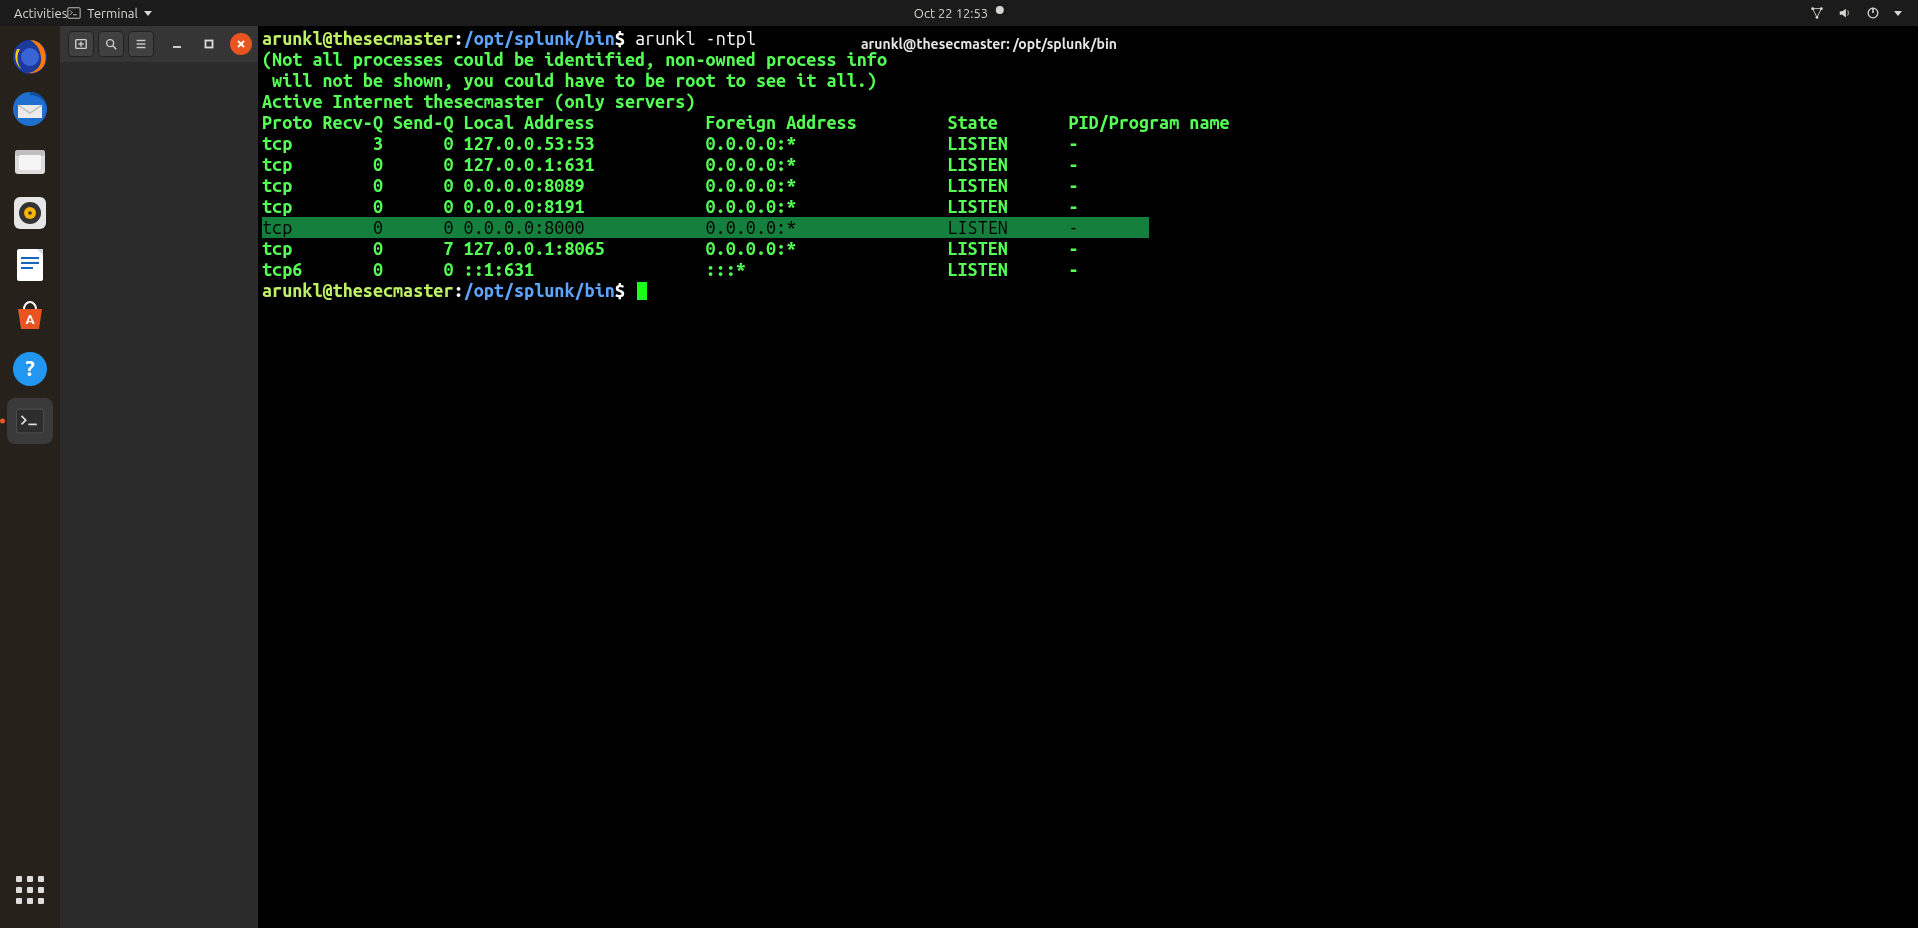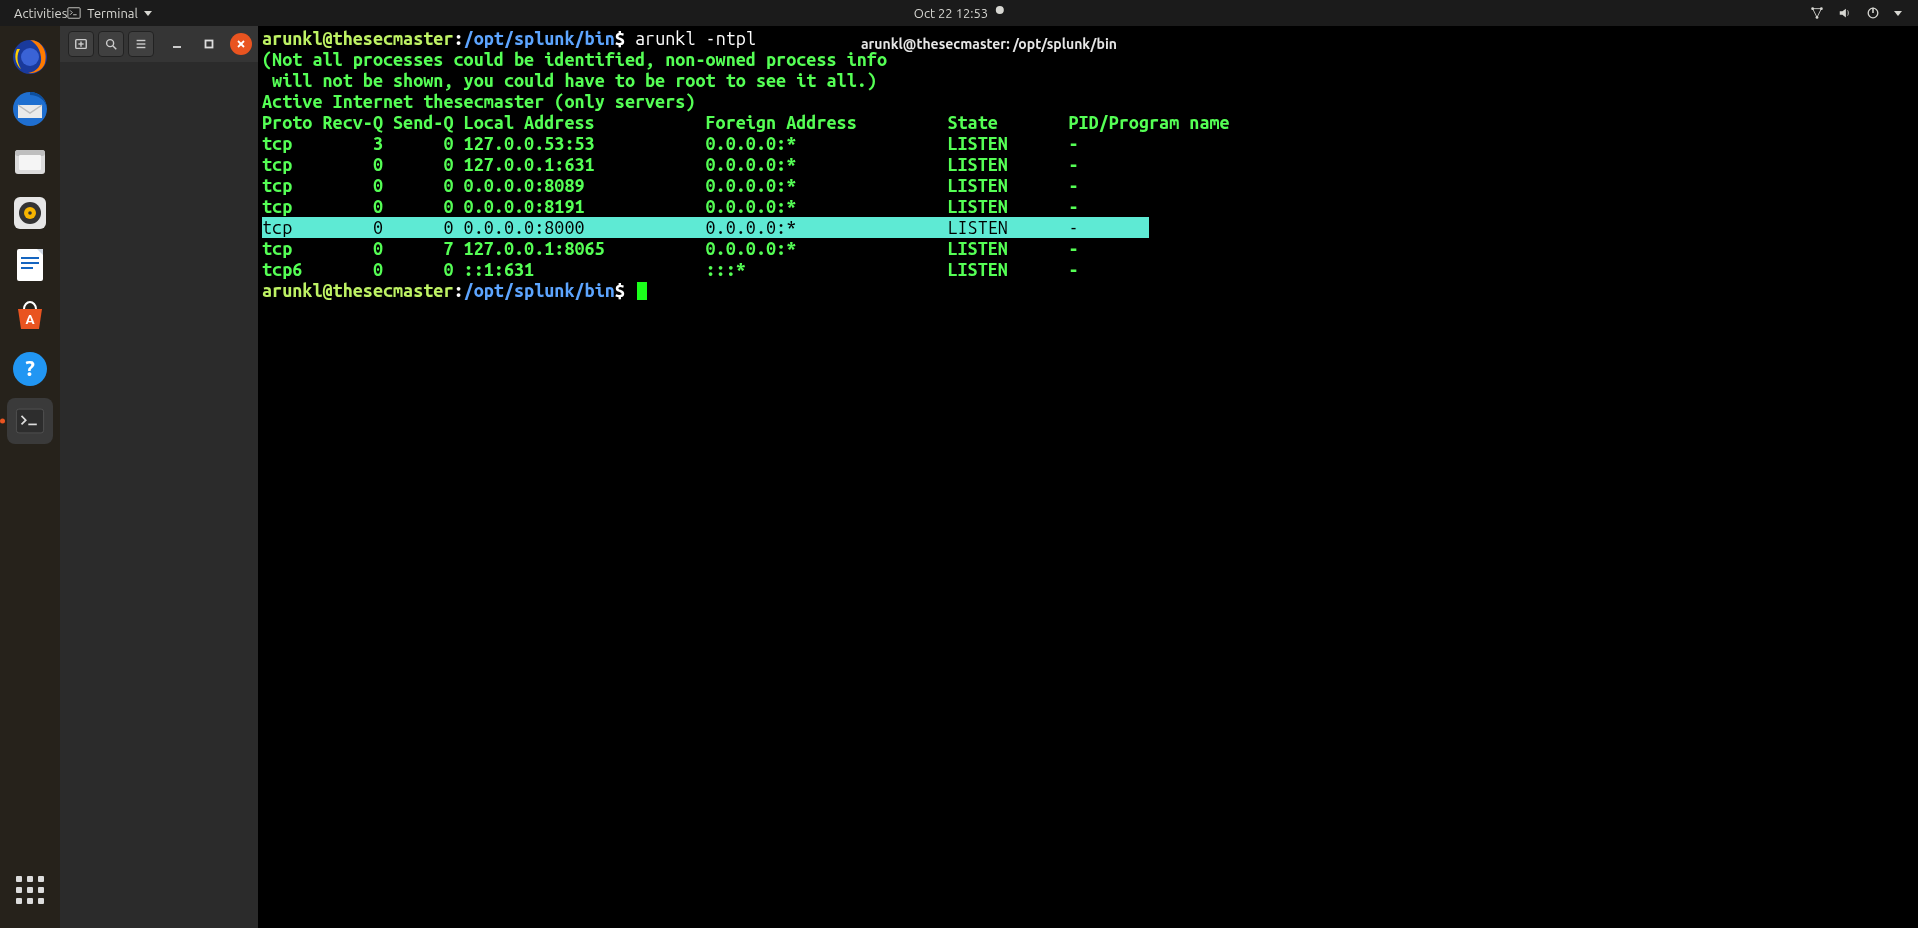--- a/index.html
+++ b/index.html
@@ -35,21 +35,21 @@
   .titlebar .close svg { stroke:#fff; }
 
   
   .term { flex:1; background:#000; color:#55ff55; font-family:"Ubuntu Mono","DejaVu Sans Mono",monospace; font-size:18px; line-height:21px; padding:2px 4px 0 4px; white-space:pre; overflow:hidden; }
   .p-user { color:#bef264; font-weight:bold; }
   .p-colon{ color:#ffffff; font-weight:bold; }
   .p-path { color:#5da5ff; font-weight:bold; }
   .p-dollar{ color:#ffffff; font-weight:bold; }
   .cmd    { color:#ffffff; }
   .out    { color:#55ff55;font-weight:bold; }
-  .hl     { background:#5eead4; color:#000; display:inline-block; }
+  .hl     { background:#15803d; color:#000; display:inline-block; }
   .cursor { display:inline-block; width:10px; height:18px; background:#1bff1b; vertical-align:text-bottom; margin-left:2px; }
 </style>
 </head>
 <body>
 
 <div class="top-panel">
   <div class="left">
     <span>Activities</span>
     <span class="app-menu">
       <svg viewBox="0 0 16 16">

